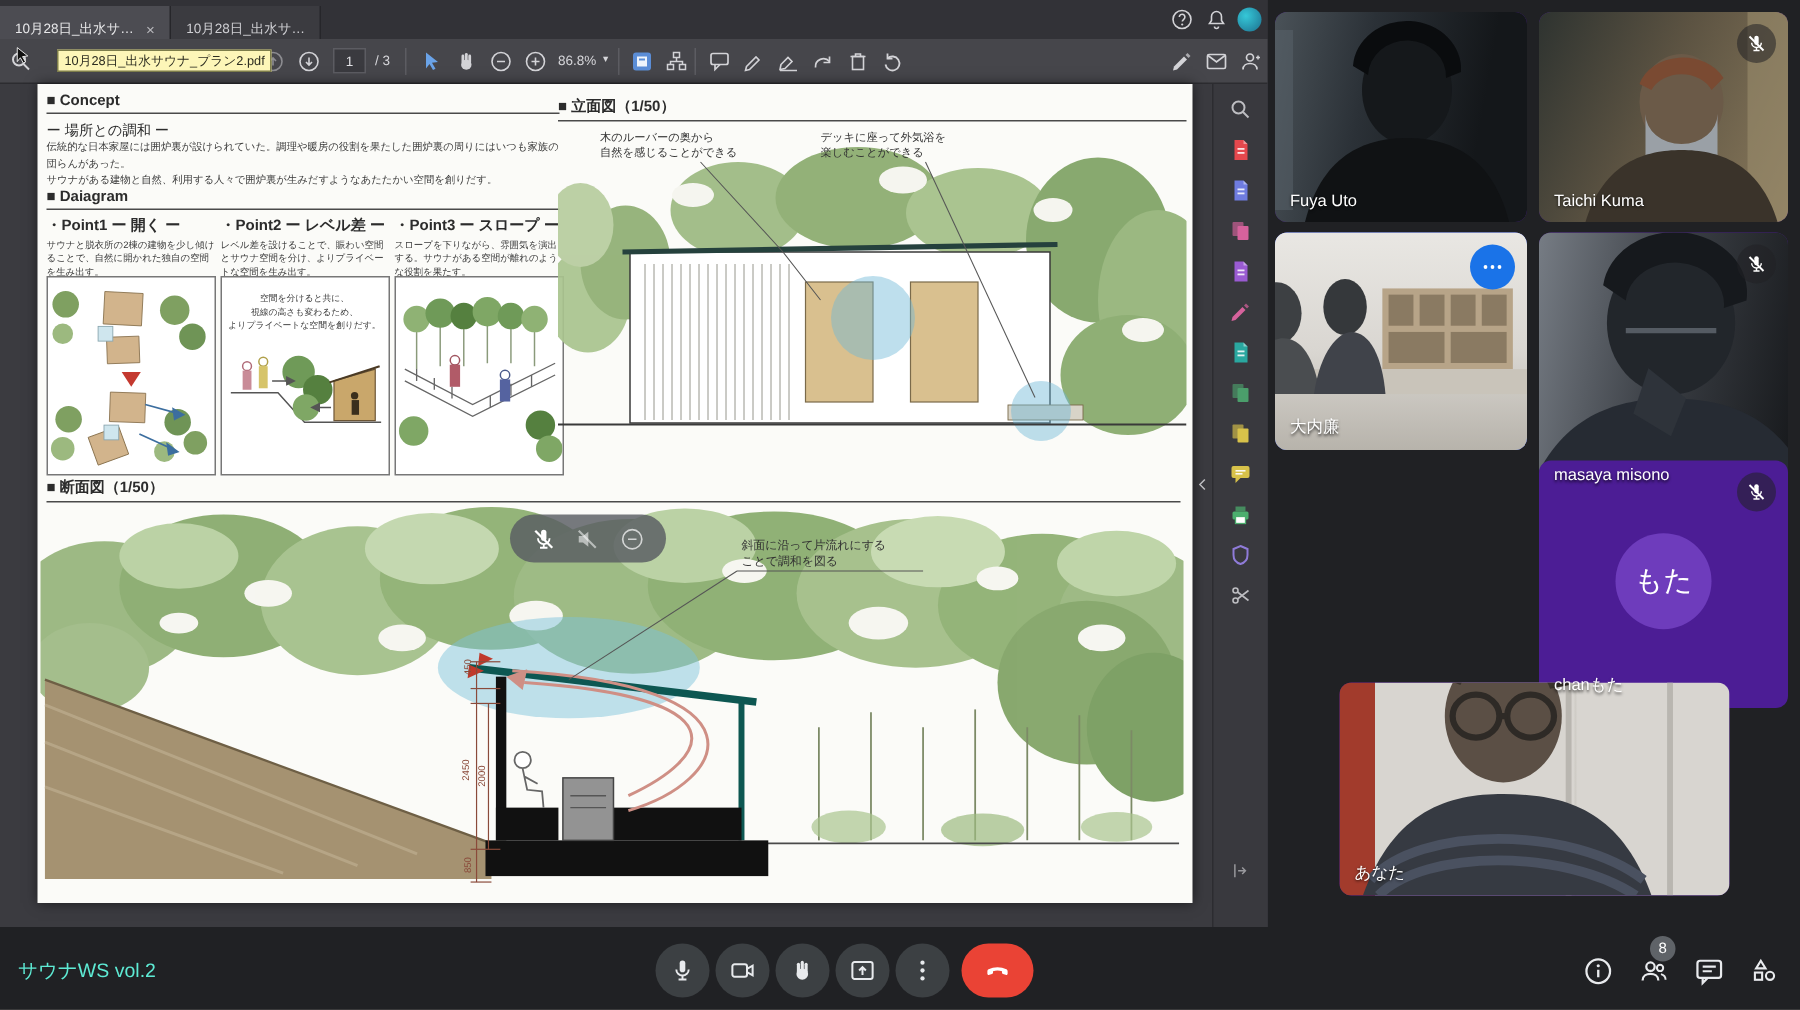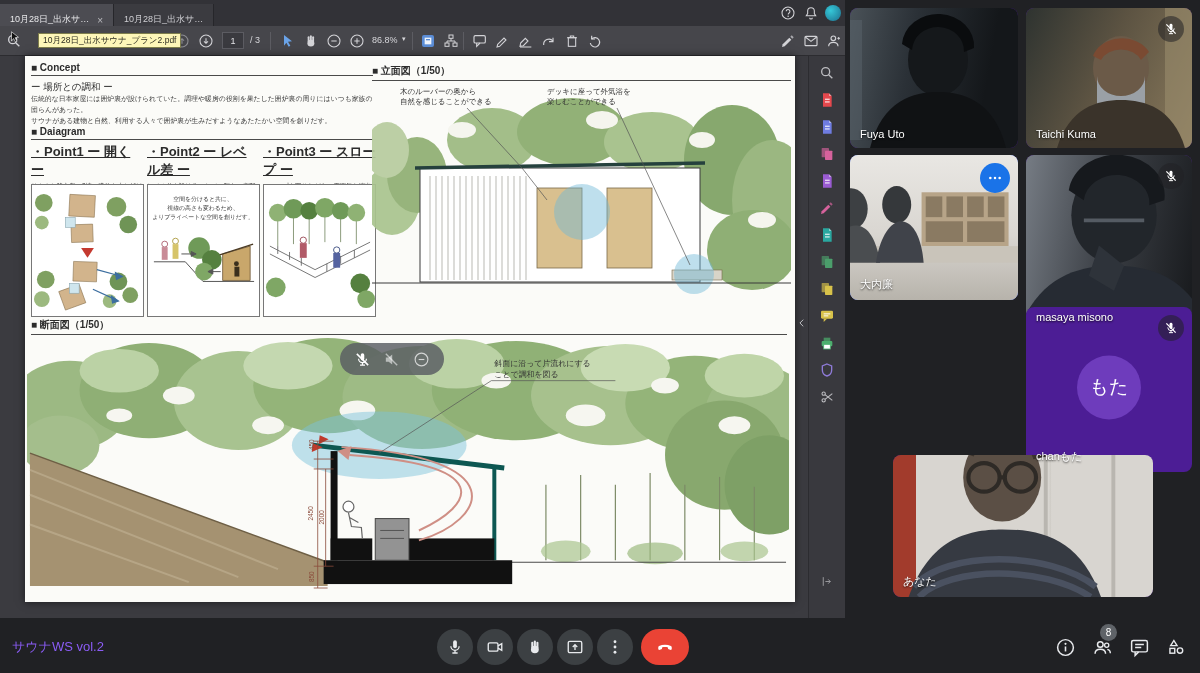--- a/index.html
+++ b/index.html
@@ -22,21 +22,21 @@
   .canvas{position:absolute;left:0;top:56px;width:100%;height:562px;background:#3b3b40;}
   .page{position:absolute;left:25px;top:0;width:770px;height:546px;background:#fbfbf8;box-shadow:0 0 8px rgba(0,0,0,.55);color:#333;}
   .rtools{position:absolute;right:0;top:0;width:37px;height:100%;background:#39393e;border-left:1px solid #2c2c30;display:flex;flex-direction:column;align-items:center;padding-top:8px;gap:9px;}
   .rtools .tool{width:18px;height:18px;display:flex;align-items:center;justify-content:center;}
   .rtools svg{width:16px;height:16px;}
   .collapse{position:absolute;right:38px;top:262px;color:#bdbdc1;font-size:8px;}
   
   .dhead{font-size:10px;font-weight:bold;color:#2c2c2c;border-bottom:1.2px solid #4a4a4a;padding-bottom:2px;}
   .dsub{font-size:9.5px;color:#2c2c2c;margin-top:4px;}
   .dbody{font-size:6.9px;line-height:1.6;color:#3a3a3a;}
-  .ptitle{font-size:13px;font-weight:bold;color:#2c2c2c;text-decoration:underline;}
+  .ptitle{font-size:10px;font-weight:bold;color:#2c2c2c;}
   .pbody{font-size:6.3px;line-height:1.45;color:#3a3a3a;margin-top:2px;}
   .dbox{position:absolute;width:113px;height:133px;border:1px solid #777;background:#fff;}
   
   .pill{position:absolute;left:340px;top:287px;width:104px;height:32px;background:rgba(88,92,98,.82);border-radius:16px;display:flex;align-items:center;justify-content:space-around;padding:0 8px;z-index:8;}
   .pill svg{width:17px;height:17px;}
   
   .tile{position:absolute;border-radius:8px;overflow:hidden;background:#4c1d95;}
   .tile.active{outline:2px solid #6ba1f2;outline-offset:-2px;}
   .vid{position:absolute;inset:0;}
   .pname{position:absolute;left:10px;bottom:8px;font-size:11px;color:#fff;text-shadow:0 1px 2px rgba(0,0,0,.8);z-index:3;}
@@ -49,21 +49,21 @@
   .av-purple{background:#6e3cbc;}
   .sil{position:absolute;left:0;bottom:0;width:100%;height:100%;}
   
   .t-fuya{background:linear-gradient(100deg,#4a5258 0%,#2b3137 35%,#14171a 78%);}
   .t-taichi{background:linear-gradient(115deg,#2e3330 0%,#5c5342 45%,#8a7a5c 100%);}
   .t-ouchi{background:linear-gradient(180deg,#e9e7e3 0%,#d9d6d1 55%,#b7b3ab 100%);}
   .t-masaya{background:linear-gradient(100deg,#767c84 0%,#3a3e44 50%,#17191c 100%);}
   .t-anata{background:linear-gradient(90deg,#a23b2c 0%,#a23b2c 9%,#d8d5d0 9%,#d8d5d0 60%,#cfccc6 60.5%,#d8d5d0 61%,#d8d5d0 100%);}
   
   .bbar{position:absolute;left:0;top:618px;width:1200px;height:55px;background:#202124;}
-  .mname{position:absolute;left:12px;top:20px;font-size:13px;color:#8b5cf6;}
+  .mname{position:absolute;left:12px;top:20px;font-size:13px;color:#5eead4;}
   .ctl{position:absolute;top:11px;width:36px;height:36px;border-radius:50%;background:#3c4043;display:flex;align-items:center;justify-content:center;}
   .ctl svg{width:18px;height:18px;}
   .ctl.end{width:48px;border-radius:18px;background:#ea4335;}
   .ricon{position:absolute;top:17px;width:24px;height:24px;display:flex;align-items:center;justify-content:center;}
   .ricon svg{width:21px;height:21px;}
   .badge{position:absolute;left:1100px;top:624px;width:17px;height:17px;border-radius:50%;background:#5f6368;color:#fff;font-size:10px;display:flex;align-items:center;justify-content:center;z-index:4;}
   text{font-family:"Liberation Sans",sans-serif;}
 </style>
 </head>
 <body>

